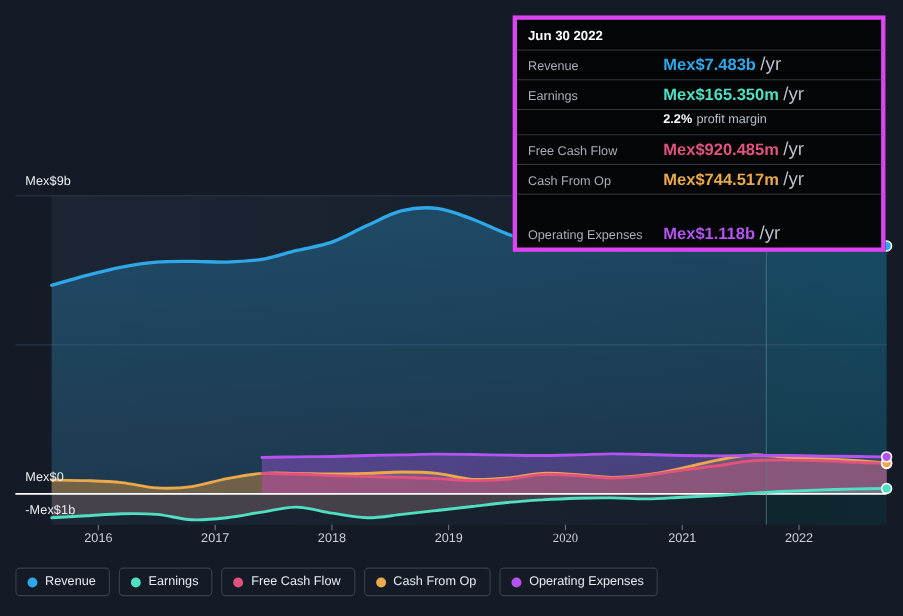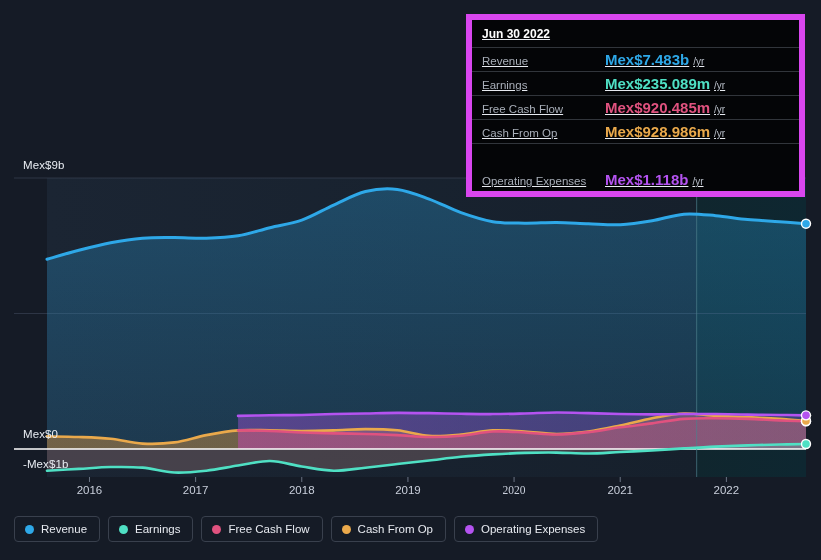--- a/index.html
+++ b/index.html
@@ -50,25 +50,24 @@
     white-space: nowrap;
   }
 
   
   #tooltip {
     position: absolute;
     left: 466px;
     top: 14px;
     width: 339px;
     background: #040507;
-    border: 6px solid #d946ef;
+    border: 4px solid #d946ef;
     box-sizing: border-box;
     padding: 0;
     font-size: 11.5px;
-    text-decoration: underline;
   }
   #tooltip-date {
     padding: 7px 10px 6px 10px;
     font-size: 12px;
     color: #ffffff;
     font-weight: bold;
   }
   .tt-row {
     display: flex;
     align-items: baseline;
@@ -83,21 +82,21 @@
     font-size: 11.5px;
   }
   .tt-val {
     font-weight: bold;
     font-size: 15px;
     white-space: nowrap;
   }
   .tt-unit {
     color: #b9bfc9;
     font-weight: normal;
-    font-size: 10px;
+    font-size: 17px;
     margin-left: 4px;
   }
   .tt-row.sub .tt-key { width: 123px; }
   .tt-margin-val { color: #ffffff; font-weight: bold; font-size: 11.5px; }
   .tt-margin-text { color: #b9bfc9; font-size: 11.5px; margin-left: 4px; }
 
   
   #legend {
     position: absolute;
     left: 14px;
@@ -228,31 +227,36 @@
 <div id="tooltip">
   <div id="tooltip-date">Jun 30 2022</div>
   <div id="tooltip-rows">
       <div class="tt-row">
         <div class="tt-key">Revenue</div>
         <span class="tt-val" style="color: rgb(46, 168, 232);">Mex$7.483b</span>
         <span class="tt-unit">/yr</span>
       </div>
       <div class="tt-row">
         <div class="tt-key">Earnings</div>
-        <span class="tt-val" style="color: rgb(79, 224, 196);">Mex$235.089m</span>
-        <span class="tt-unit">/yr</span>
+        <span class="tt-val" style="color: rgb(79, 224, 196);">Mex$165.350m</span>
+        <span class="tt-unit">/yr</span>
+      </div>
+      <div class="tt-row sub">
+        <div class="tt-key"></div>
+        <span class="tt-margin-val">2.2%</span>
+        <span class="tt-margin-text">profit margin</span>
       </div>
       <div class="tt-row">
         <div class="tt-key">Free Cash Flow</div>
         <span class="tt-val" style="color: rgb(224, 82, 127);">Mex$920.485m</span>
         <span class="tt-unit">/yr</span>
       </div>
       <div class="tt-row">
         <div class="tt-key">Cash From Op</div>
-        <span class="tt-val" style="color: rgb(234, 169, 75);">Mex$928.986m</span>
+        <span class="tt-val" style="color: rgb(234, 169, 75);">Mex$744.517m</span>
         <span class="tt-unit">/yr</span>
       </div>
       <div class="tt-row">
         <div class="tt-key">Operating Expenses</div>
         <span class="tt-val" style="color: rgb(180, 83, 240); margin-top: 24px;">Mex$1.118b</span>
         <span class="tt-unit">/yr</span>
       </div>
     </div>
 </div>
 

